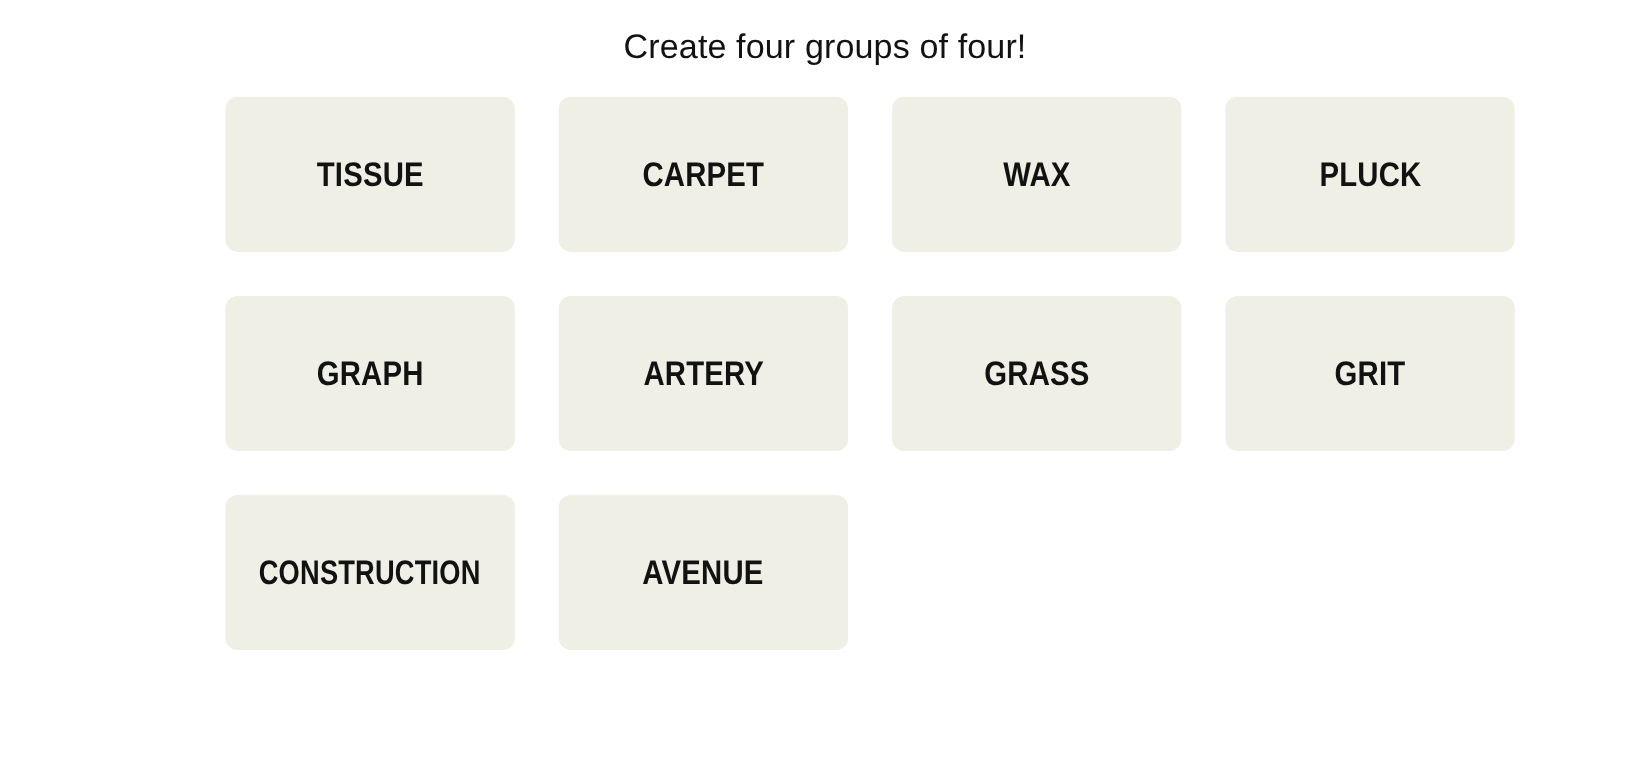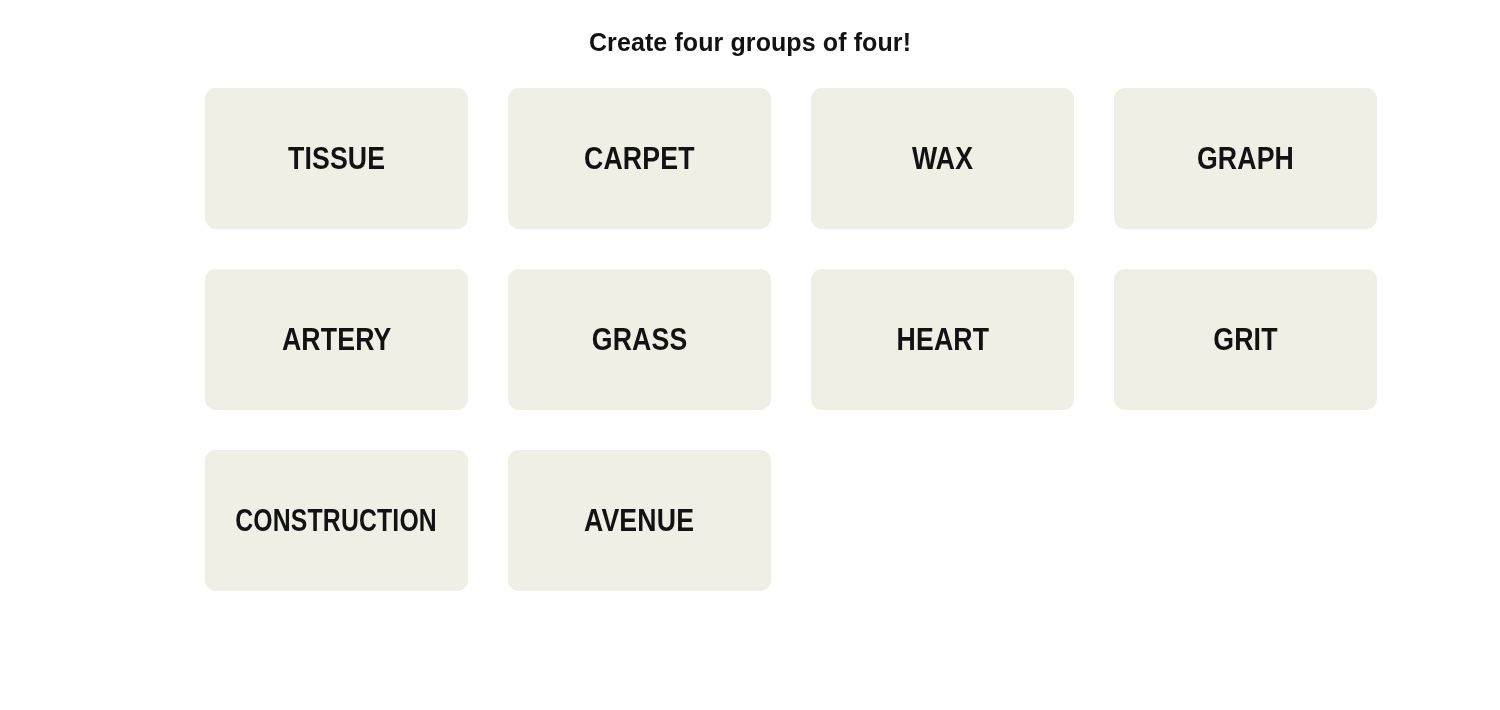--- a/index.html
+++ b/index.html
@@ -30,22 +30,22 @@
     left: 0;
     top: 0;
     width: 1500px;
     height: 84px;
     display: flex;
     align-items: center;
     justify-content: center;
   }
   .instruction-text {
     font-family: "Liberation Sans", "DejaVu Sans", sans-serif;
-    font-size: 25px;
-    font-weight: 700;
+    font-size: 31px;
+    font-weight: 400;
     color: #121212;
     letter-spacing: 0.1px;
     line-height: 1;
     white-space: nowrap;
     -webkit-font-smoothing: antialiased;
   }
 
   
   .board {
     position: absolute;
@@ -108,30 +108,30 @@
       <div class="tile">
         <span class="tile-label">TISSUE</span>
       </div>
       <div class="tile">
         <span class="tile-label">CARPET</span>
       </div>
       <div class="tile">
         <span class="tile-label">WAX</span>
       </div>
       <div class="tile">
+        <span class="tile-label">PLUCK</span>
+      </div>
+      <div class="tile">
         <span class="tile-label">GRAPH</span>
       </div>
       <div class="tile">
         <span class="tile-label">ARTERY</span>
       </div>
       <div class="tile">
         <span class="tile-label">GRASS</span>
-      </div>
-      <div class="tile">
-        <span class="tile-label">HEART</span>
       </div>
       <div class="tile">
         <span class="tile-label">GRIT</span>
       </div>
       <div class="tile">
         <span class="tile-label long">CONSTRUCTION</span>
       </div>
       <div class="tile">
         <span class="tile-label">AVENUE</span>
       </div>

